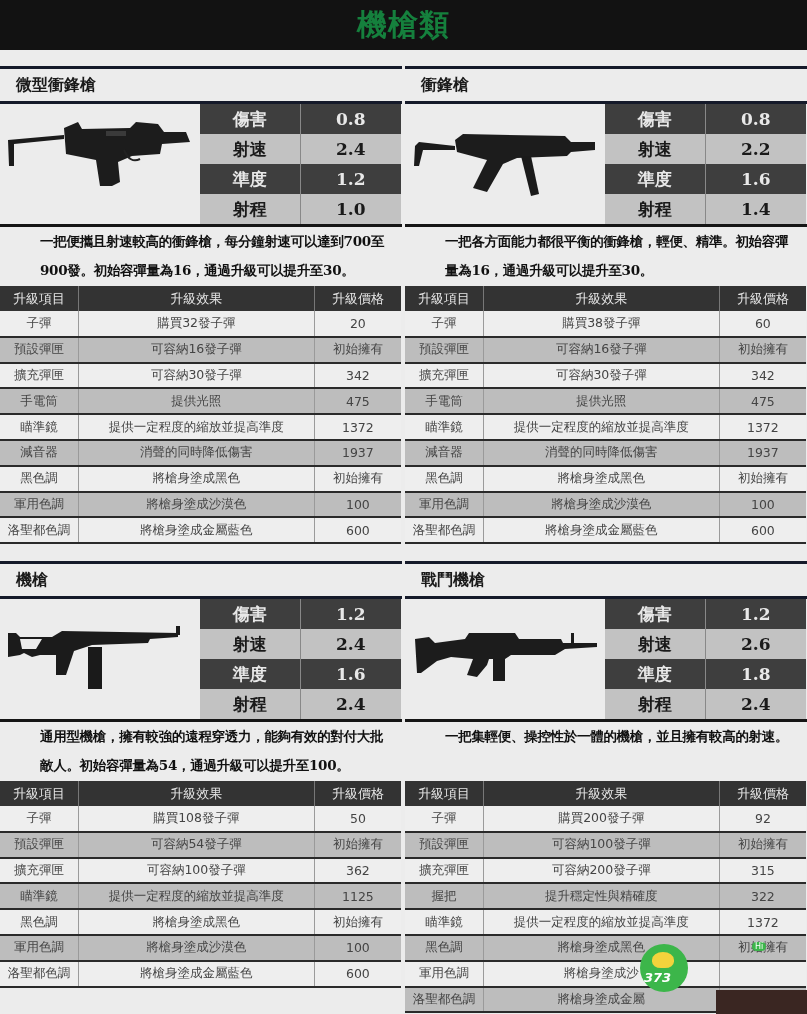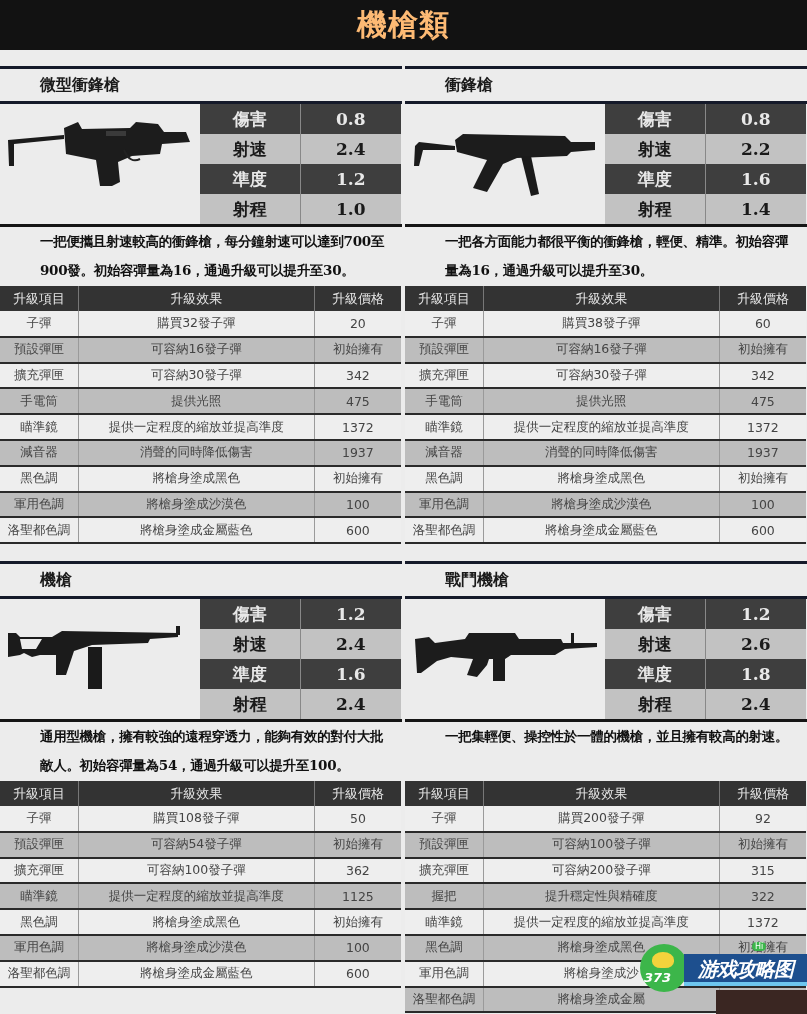--- a/index.html
+++ b/index.html
@@ -4,28 +4,28 @@
 <style>
   * { box-sizing: border-box; margin: 0; padding: 0; }
   body {
     width: 807px; height: 1014px; overflow: hidden;
     background: #ececec;
     font-family: "DejaVu Sans", sans-serif;
     position: relative;
   }
   .banner {
     position: absolute; left: 0; top: 0; width: 807px; height: 50px;
-    background: #121212; color: #fdba74;
+    background: #121212; color: #15803d;
     font-size: 30px; font-weight: bold; text-align: center; line-height: 50px;
     letter-spacing: 1px;
   }
   .panel { position: absolute; width: 402px; }
   .panel .rule { height: 3px; background: #151a2a; }
   .panel .title {
-    height: 32px; line-height: 32px; padding-left: 40px;
+    height: 32px; line-height: 32px; padding-left: 16px;
     font-size: 16px; font-weight: bold; color: #1a1a1a;
   }
   .panel .hero { position: relative; height: 120px; }
   .gunbox { position: absolute; left: 0; top: 0; width: 200px; height: 120px; }
   .stats {
     position: absolute; left: 200px; top: 0; width: 201px; height: 120px;
     border-collapse: collapse;
   }
   .stats td { height: 30px; text-align: center; font-weight: bold; }
   .stats td.k { width: 100px; font-size: 17px; border-right: 1px solid #888; }
@@ -437,15 +437,14 @@
   </tbody>
     </table>
 </div>
 
 <div class="watermark">
   <div class="wm-dark"></div>
   <div class="wm-circle">
     <div class="wm-face"></div>
     <div class="wm-num">373</div>
   </div>
-  <div class="wm-box">游戏攻略图</div>
   <div class="wm-hi">Hi</div>
 </div>
 
 </body></html>

